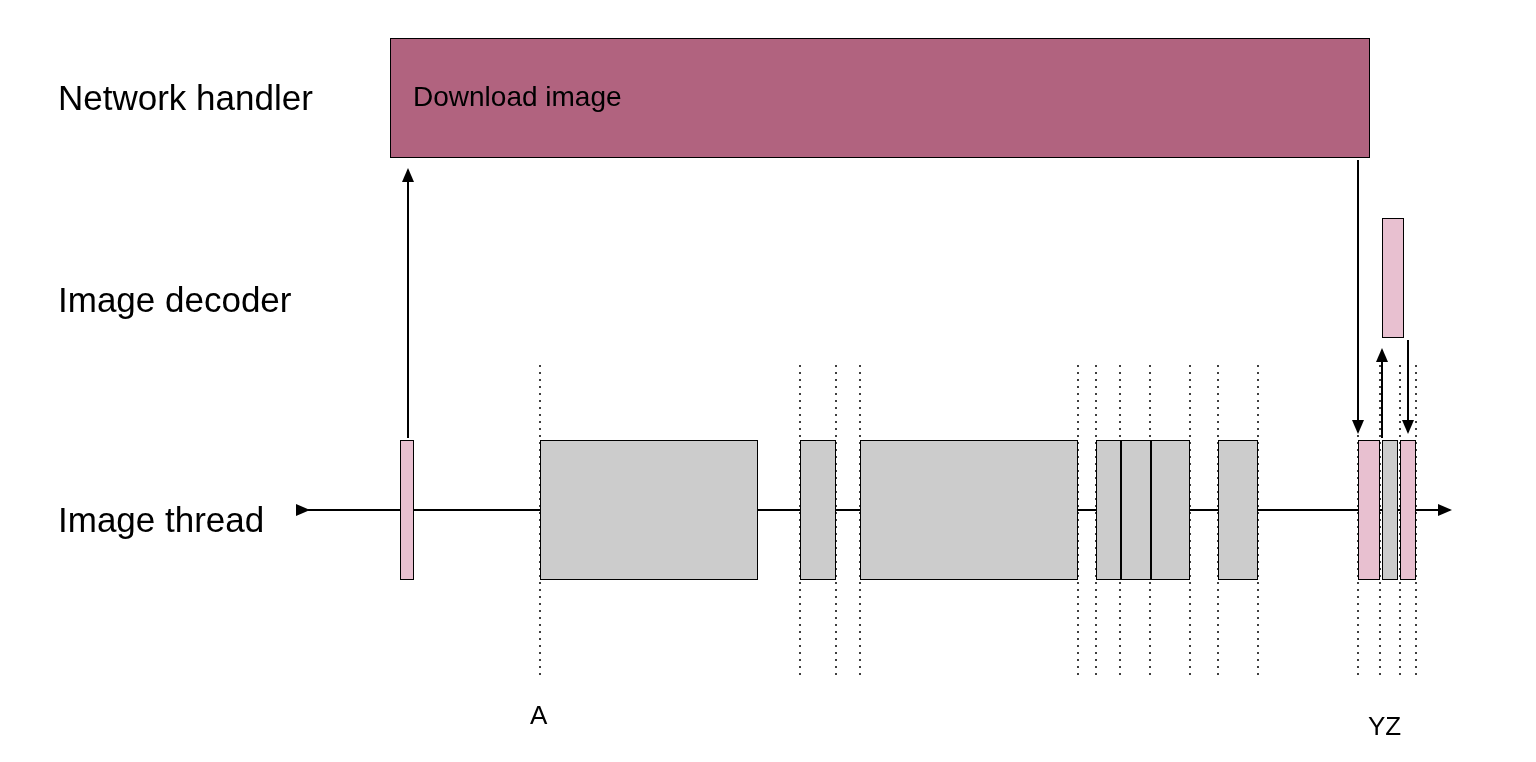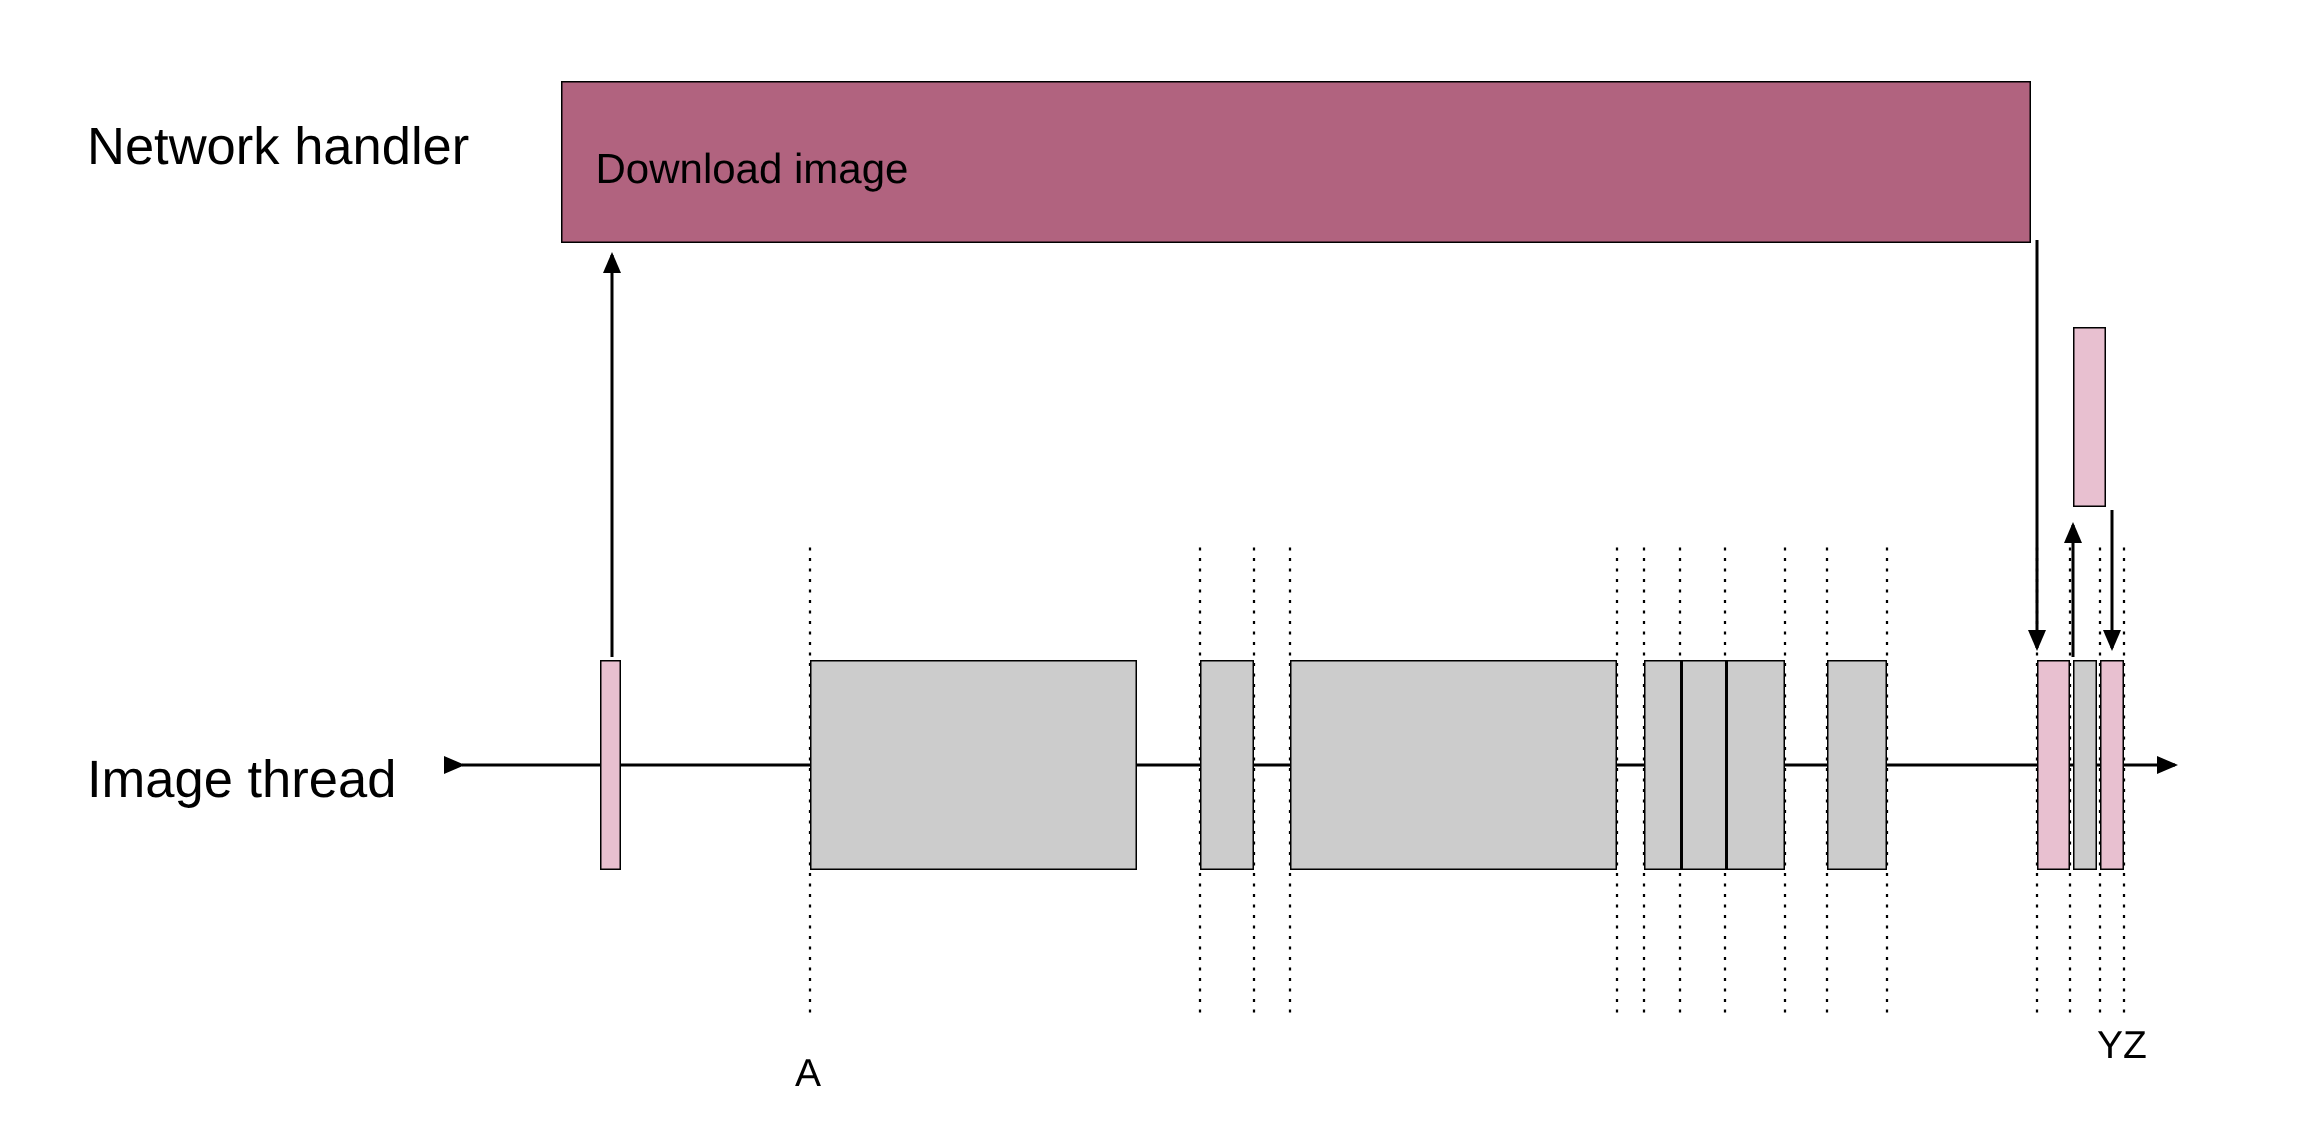--- a/index.html
+++ b/index.html
@@ -40,20 +40,21 @@
       font-size: 26px;
       color: #000;
     }
   </style>
 </head>
 <body>
 
 <div class="diagram">
 
   <div class="row-label" style="left:58px; top:78px;">Network handler</div>
+  <div class="row-label" style="left:58px; top:280px;">Image decoder</div>
   <div class="row-label" style="left:58px; top:500px;">Image thread</div>
 
   <svg width="1536" height="762" style="position:absolute;left:0;top:0;">
     <defs>
       <marker id="arrow" markerWidth="10" markerHeight="10" refX="6" refY="3" orient="auto" markerUnits="strokeWidth">
         <path d="M0,0 L7,3 L0,6 Z" fill="#000"></path>
       </marker>
     </defs>
 
     <line x1="308" y1="510" x2="1450" y2="510" stroke="#000" stroke-width="2" marker-end="url(#arrow)" marker-start="url(#arrow)"></line>
@@ -78,35 +79,35 @@
       <line x1="1190" y1="365" x2="1190" y2="680"></line>
       <line x1="1218" y1="365" x2="1218" y2="680"></line>
       <line x1="1258" y1="365" x2="1258" y2="680"></line>
       <line x1="1358" y1="365" x2="1358" y2="680"></line>
       <line x1="1380" y1="365" x2="1380" y2="680"></line>
       <line x1="1400" y1="365" x2="1400" y2="680"></line>
       <line x1="1416" y1="365" x2="1416" y2="680"></line>
     </g>
   </svg>
 
-  <div class="block magenta-block" style="left:374px; top:38px; width:980px; height:108px;margin-top:16px;">
+  <div class="block magenta-block" style="left:390px; top:38px; width:980px; height:120px;">
     <div class="block-label" style="left:22px; top:42px;">Download image</div>
   </div>
 
   <div class="block pink-block" style="left:1382px; top:218px; width:22px; height:120px;"></div>
 
   <div class="block pink-block" style="left:400px; top:440px; width:14px; height:140px;"></div>
   <div class="block gray-block" style="left:540px; top:440px; width:218px; height:140px;"></div>
   <div class="block gray-block" style="left:800px; top:440px; width:36px; height:140px;"></div>
   <div class="block gray-block" style="left:860px; top:440px; width:218px; height:140px;"></div>
   <div class="block gray-block" style="left:1096px; top:440px; width:94px; height:140px;"></div>
   <div class="block gray-block" style="left:1218px; top:440px; width:40px; height:140px;"></div>
   <div class="block pink-block" style="left:1358px; top:440px; width:22px; height:140px;"></div>
   <div class="block gray-block" style="left:1382px; top:440px; width:16px; height:140px;"></div>
   <div class="block pink-block" style="left:1400px; top:440px; width:16px; height:140px;"></div>
 
   <div style="position:absolute; left:1120px; top:440px; width:0; height:140px; border-left:2px solid #000;"></div>
   <div style="position:absolute; left:1150px; top:440px; width:0; height:140px; border-left:2px solid #000;"></div>
 
   <div class="axis-label" style="left:530px; top:700px;">A</div>
-  <div class="axis-label" style="left:1368px; top:681px;margin-left:30px;">YZ</div>
+  <div class="axis-label" style="left:1368px; top:711px;">YZ</div>
 
 </div>
 
 </body></html>

